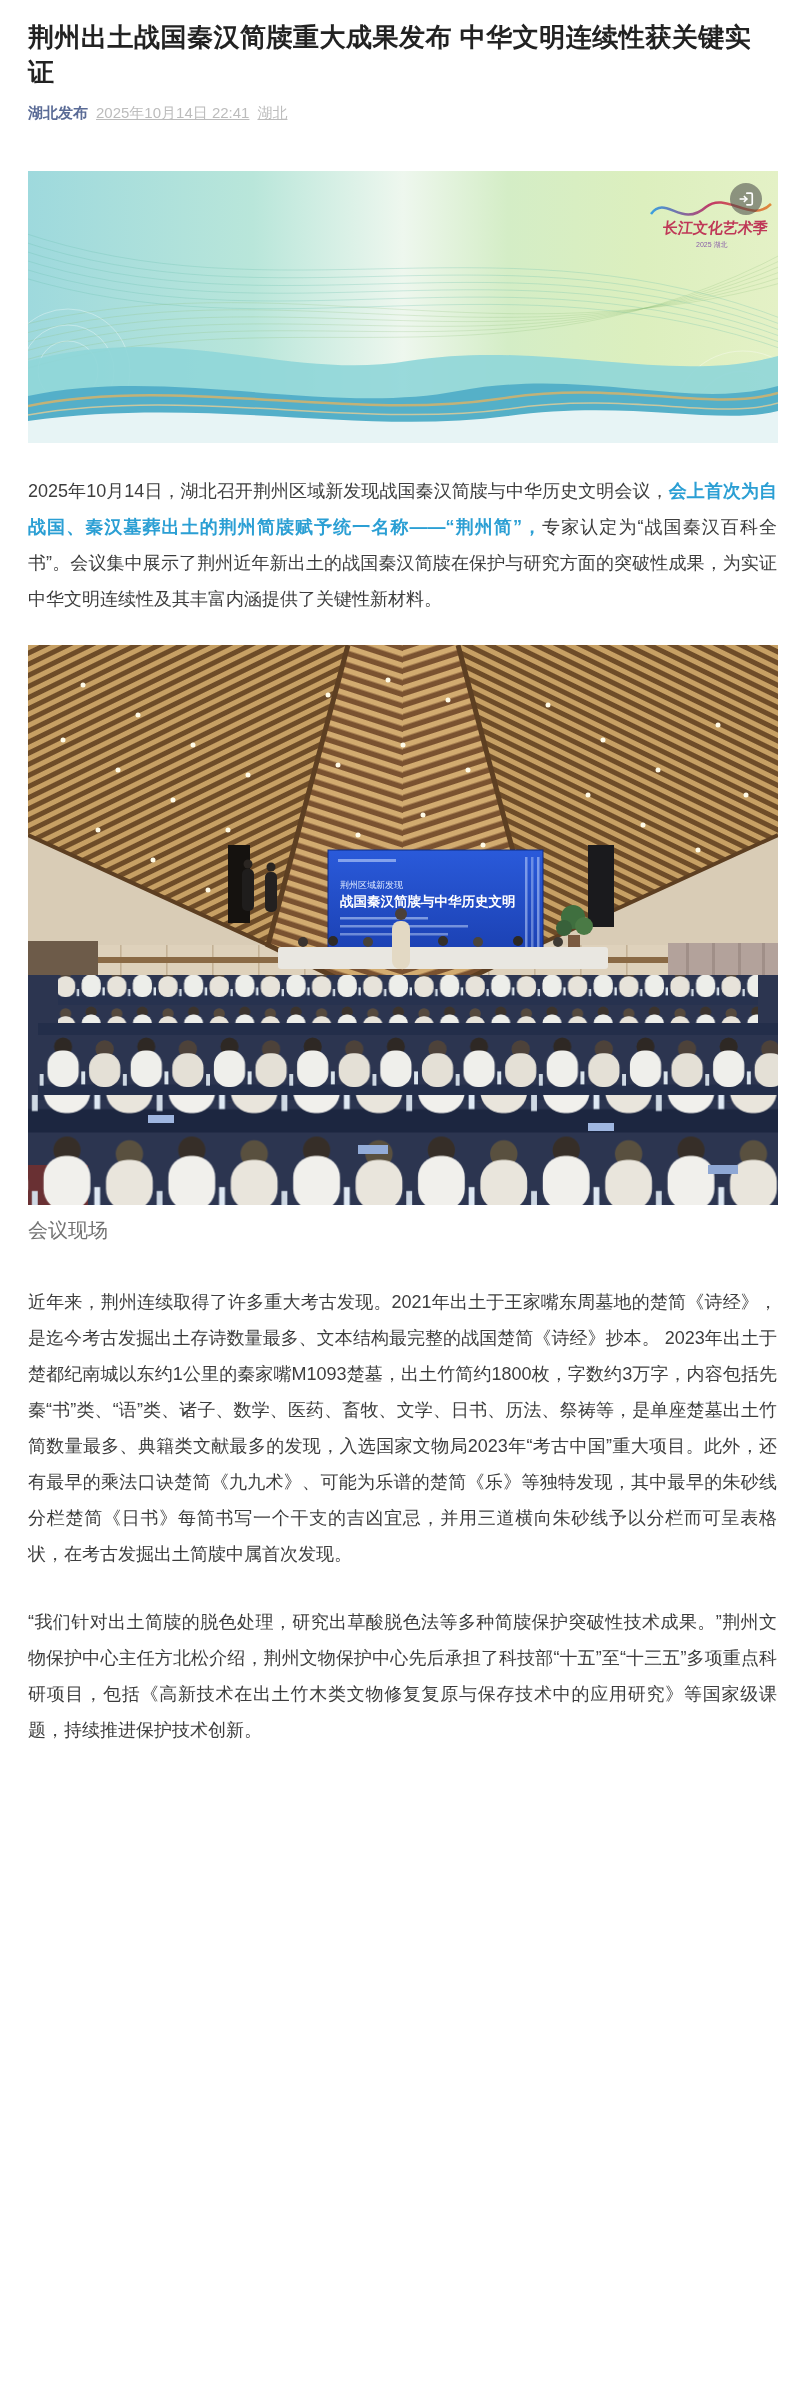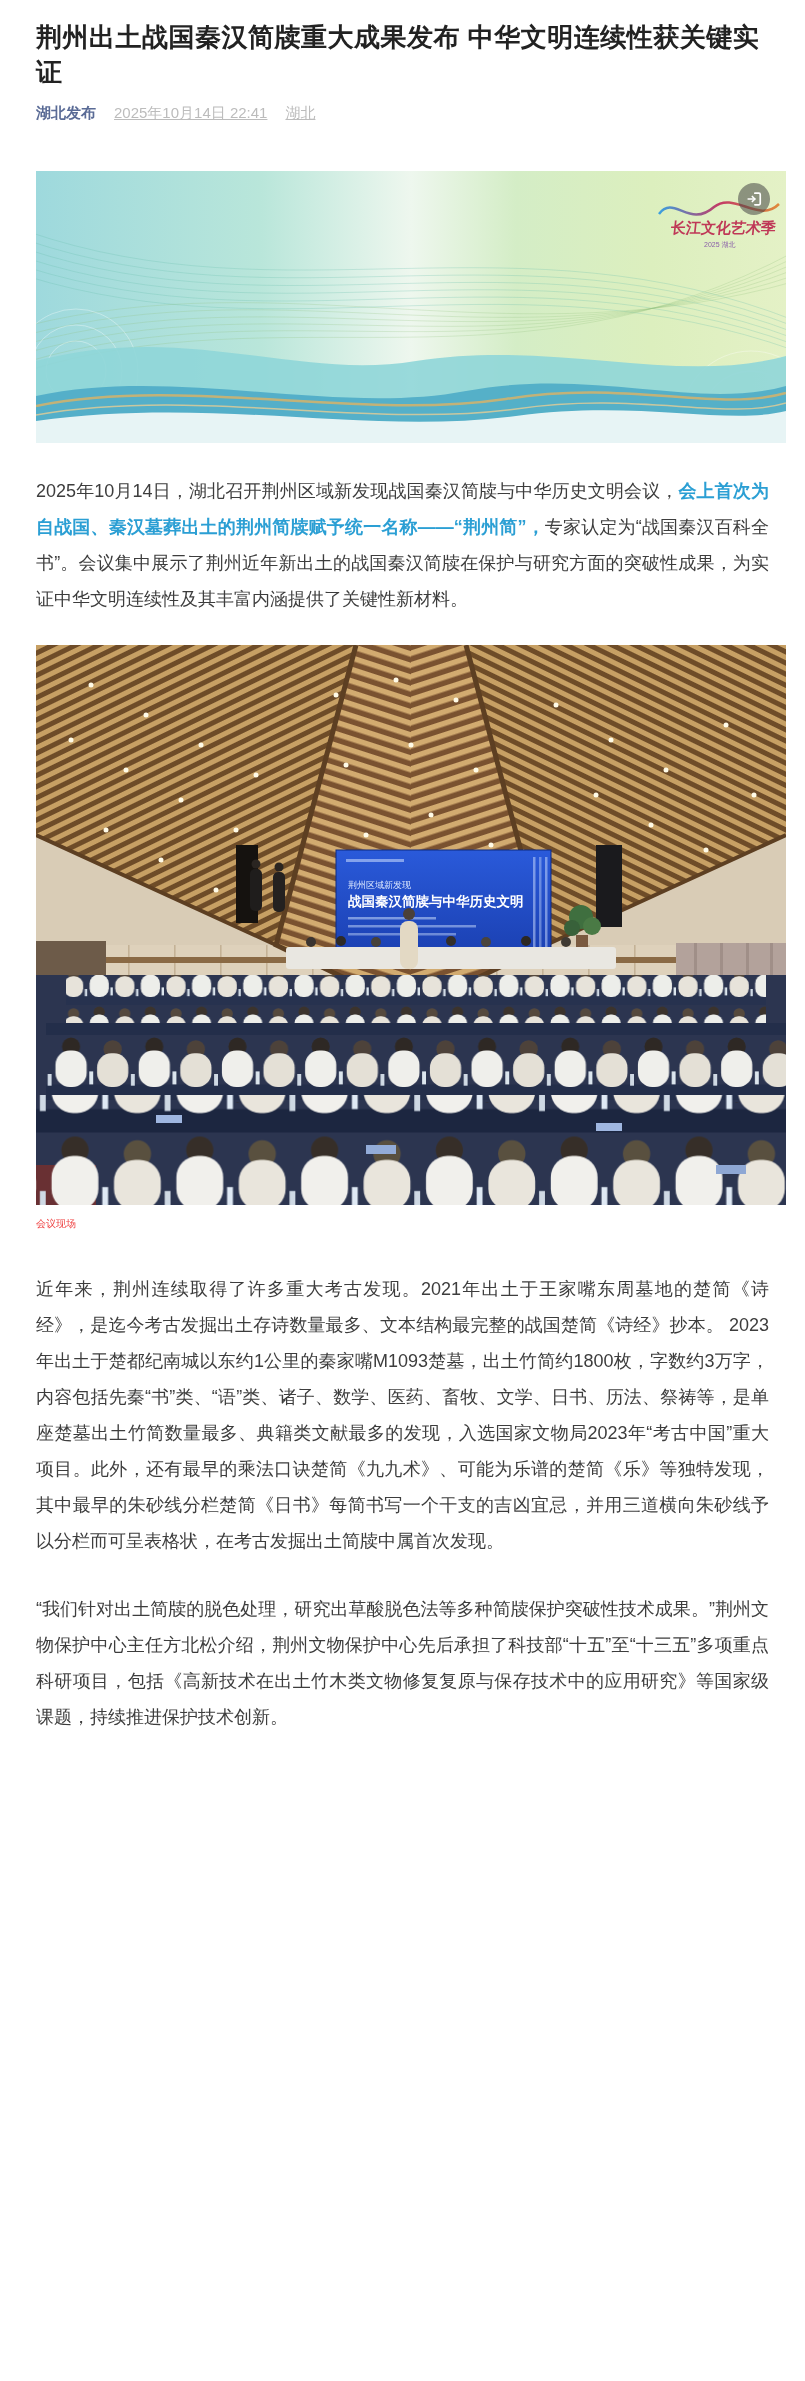--- a/index.html
+++ b/index.html
@@ -1,30 +1,30 @@
 <!DOCTYPE html>
 <html><head>
 <meta charset="utf-8">
 <style>
   html,body{margin:0;padding:0;background:#fff;}
   body{width:805px;font-family:"Liberation Sans","DejaVu Sans",sans-serif;-webkit-font-smoothing:antialiased;}
-  .container{padding:14px 36px 18px;}
+  .container{padding:14px 28px 18px;}
   .title{font-size:26px;line-height:1.35;color:#222;margin:6px 0 14px;font-weight:700;letter-spacing:.5px;}
-  .meta{display:flex;align-items:center;gap:18px;font-size:15px;margin:0 0 48px;}
+  .meta{display:flex;align-items:center;gap:8px;font-size:15px;margin:0 0 48px;}
   .meta .source{color:#5a6b96;font-weight:600;text-decoration:none;cursor:pointer;}
   .meta .dim{color:#bcbcbc;text-decoration:underline;}
   figure{margin:0;padding:0;}
   .banner{position:relative;width:750px;height:272px;margin:0 0 30px;overflow:hidden;}
   .banner svg{display:block;}
   .expand-btn{position:absolute;top:12px;right:16px;width:32px;height:32px;border-radius:50%;border:none;
     background:rgba(70,70,70,.55);display:flex;align-items:center;justify-content:center;cursor:pointer;padding:0;}
   .photo-fig{margin:0 0 40px;}
   .photo-wrap{width:750px;height:560px;overflow:hidden;}
   .photo-wrap svg{display:block;}
-  .caption{font-size:10px;color:#ef4444;margin-top:12px;}
+  .caption{font-size:20px;color:#737373;margin-top:12px;}
   p.body{font-size:18px;line-height:36px;color:#3d3d3d;margin:12px 0 32px;text-align:justify;}
   p.body.first{margin-bottom:28px;}
   p.body .hl{color:#2b9fd4;font-weight:700;}
 </style>
 </head>
 <body>
 
 <div class="container">
 
   <h1 class="title">荆州出土战国秦汉简牍重大成果发布 中华文明连续性获关键实证</h1>

